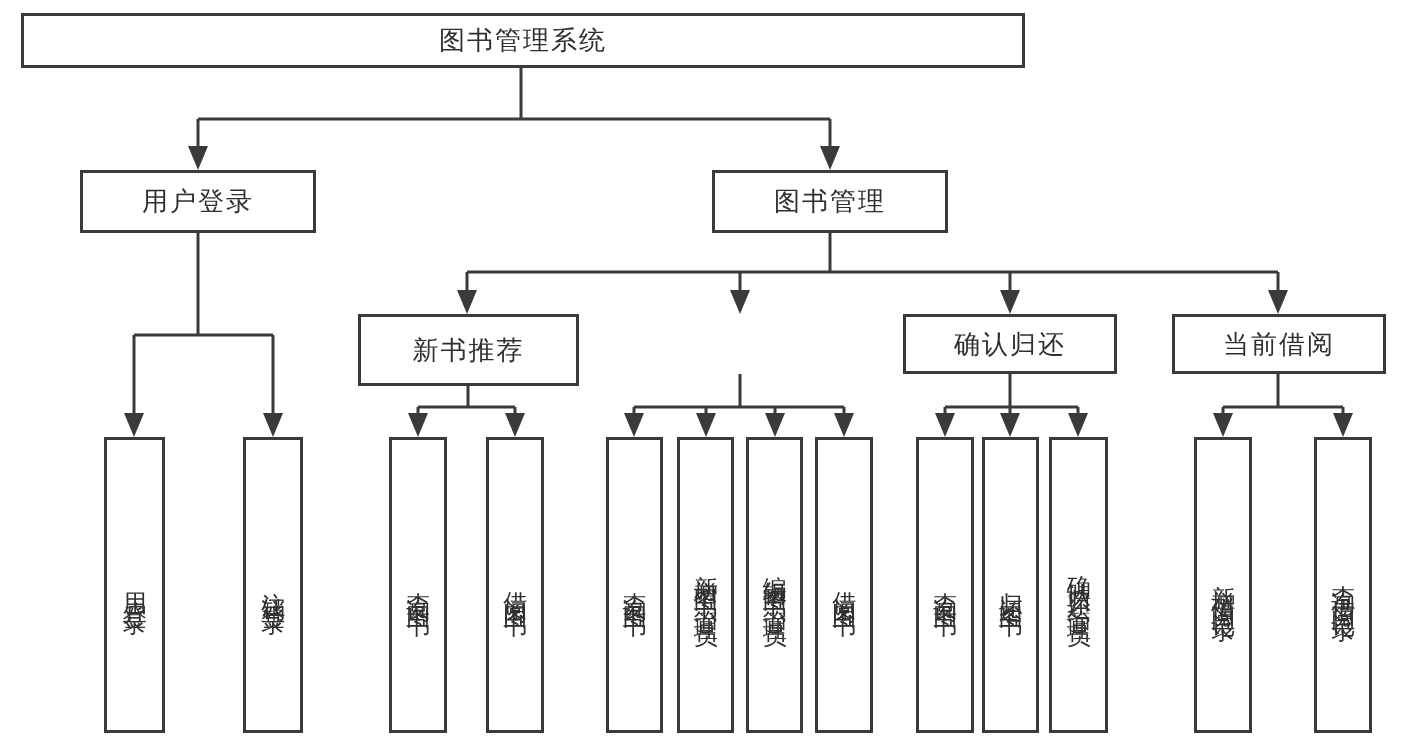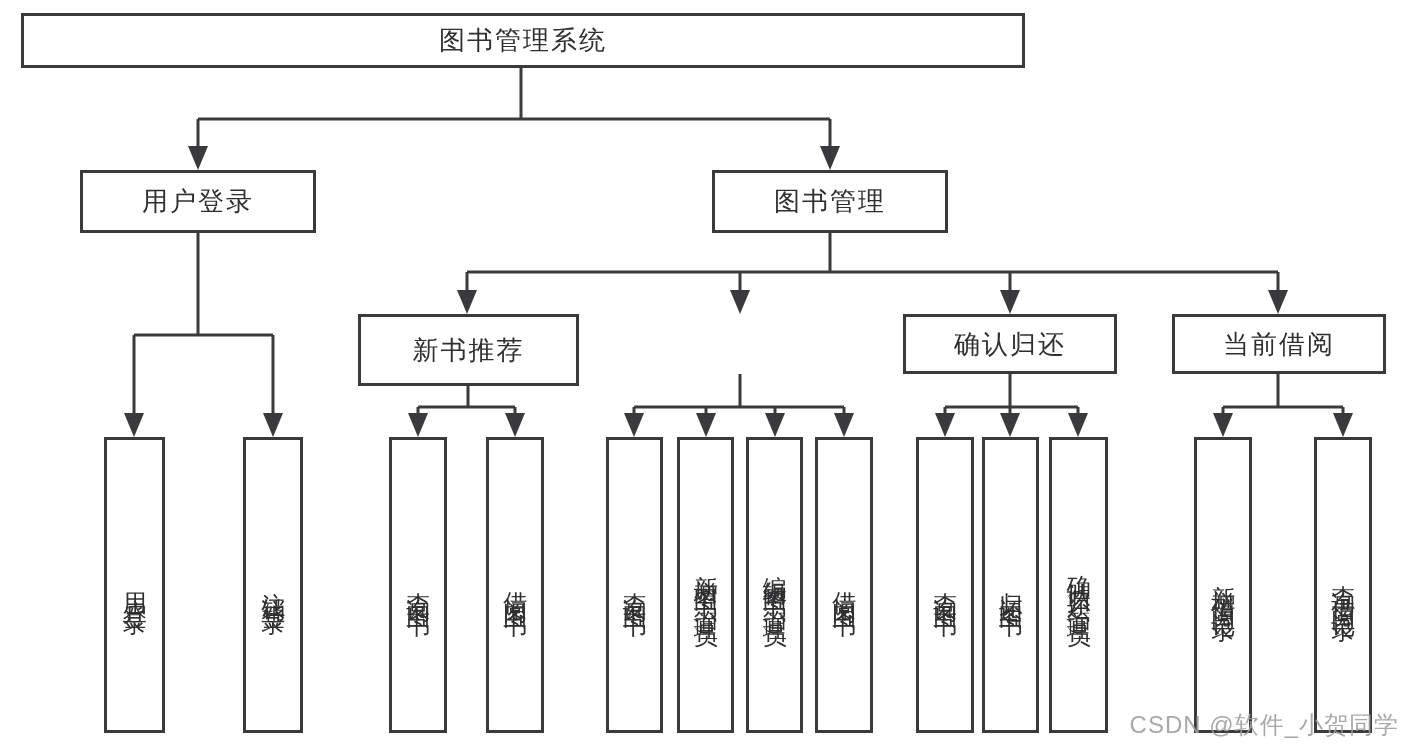--- a/index.html
+++ b/index.html
@@ -105,14 +105,13 @@
   <div class="node vnode" style="left:746px;top:437px;width:57px;height:296px;">编辑图书（管理员）</div>
   <div class="node vnode" style="left:815px;top:437px;width:58px;height:296px;">借阅图书</div>
 
   <div class="node vnode" style="left:916px;top:437px;width:58px;height:296px;">查询图书</div>
   <div class="node vnode" style="left:982px;top:437px;width:57px;height:296px;">归还图书</div>
   <div class="node vnode" style="left:1049px;top:437px;width:59px;height:296px;">确认归还（管理员）</div>
 
   <div class="node vnode" style="left:1194px;top:437px;width:58px;height:296px;">新增借阅记录</div>
   <div class="node vnode" style="left:1314px;top:437px;width:58px;height:296px;">查询借阅记录</div>
 
-  <div id="watermark">CSDN @软件_小贺同学</div>
 </div>
 
 </body></html>

